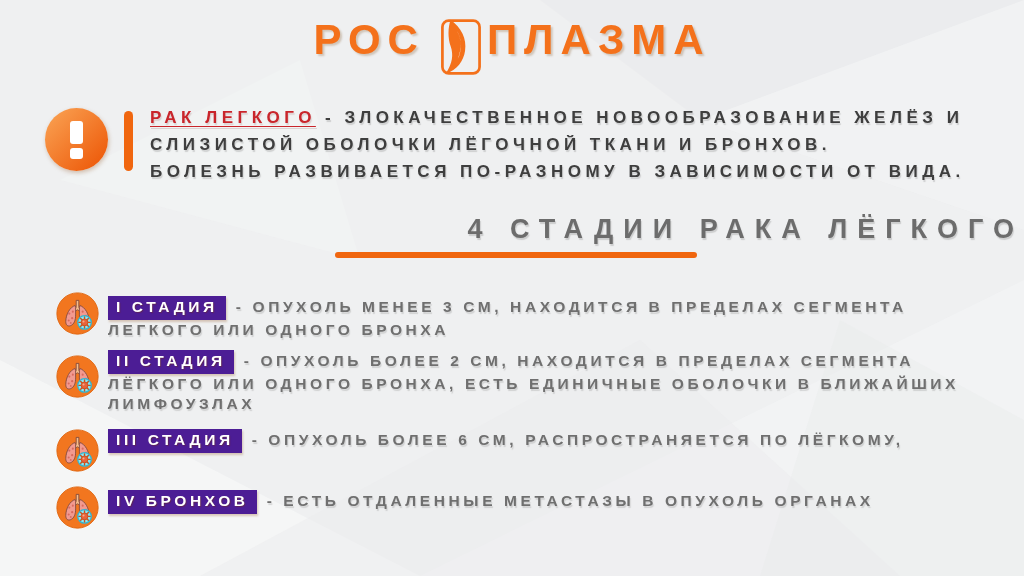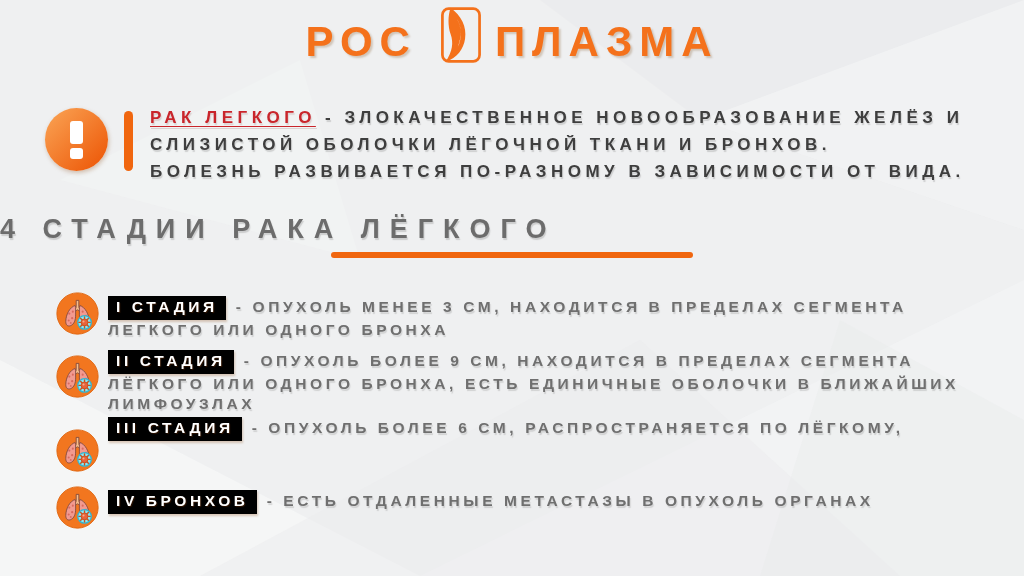--- a/index.html
+++ b/index.html
@@ -8,22 +8,22 @@
     font-family: "Liberation Sans", sans-serif;
     font-weight: bold;
     background: #eff0f1;
     position: relative;
   }
   .stage-area { position: absolute; inset: 0; width: 1024px; height: 576px; }
   .bg-svg { position: absolute; top: 0; left: 0; }
 
   
   .logo {
-    position: absolute; top: 4px; left: 0; right: 0;
-    display: flex; justify-content: center; align-items: flex-end; gap: 10px;
+    position: absolute; top: 16px; left: 0; right: 0;
+    display: flex; justify-content: center; align-items: flex-start; gap: 2px;
     color: #f4711b;
     font-size: 42px; letter-spacing: 7px;
     text-shadow: 2px 2px 2px rgba(120,70,20,0.25);
   }
   .logo-icon { width: 58px; height: 62px; }
 
   
   .warn-circle {
     position: absolute; left: 45px; top: 108px;
     width: 63px; height: 63px; border-radius: 50%;
@@ -50,21 +50,21 @@
   }
   .warn-term {
     color: #c9252b;
     text-decoration: underline;
     text-underline-offset: 3px;
     text-shadow: 1px 2px 1px rgba(160,110,110,0.25);
   }
 
   
   .section-title-wrap {
-    position: absolute; top: 214px; left: 0; right: 0; text-align: left;
+    position: absolute; top: 214px; left: 8px; right: 0; text-align: right;
   }
   .section-title {
     display: inline-block;
     color: #6c6c6c; font-size: 27px; letter-spacing: 10px;
     text-shadow: 1px 2px 1px rgba(140,140,140,0.35);
   }
   .title-underline {
     width: 362px; height: 6px; border-radius: 3px;
     background: #f0660f; margin: 7px auto 0 auto;
   }
@@ -76,26 +76,26 @@
   .stage-icon.s3 { top: 428px; }
   .stage-icon.s4 { top: 485px; }
 
   .stage-text {
     position: absolute; left: 108px; width: 880px;
     color: #6f6f6f; font-size: 15.5px; letter-spacing: 3.6px; line-height: 20.5px;
     text-shadow: 1px 2px 1px rgba(140,140,140,0.30);
   }
   .stage-text.s1 { top: 296px; }
   .stage-text.s2 { top: 350px; }
-  .stage-text.s3 { top: 417px; }
+  .stage-text.s3 { top: 429px; }
   .stage-text.s4 { top: 490px; }
 
   .stage-badge {
     display: inline-block;
-    background: #000000; color: #ffffff;
+    background: #4c1d95; color: #ffffff;
     padding: 1px 8px 2px 8px; margin-right: 10px;
     text-shadow: 1px 1px 1px rgba(120,50,0,0.4);
     box-shadow: 1px 2px 2px rgba(150,90,40,0.3);
   }
 </style>
 </head>
 <body>
 
 <div class="stage-area">
 
@@ -179,21 +179,21 @@
       <span class="stage-badge">I СТАДИЯ</span><span>- ОПУХОЛЬ МЕНЕЕ 3 СМ, НАХОДИТСЯ В ПРЕДЕЛАХ СЕГМЕНТА</span>
     </div>
     <div>ЛЕГКОГО ИЛИ ОДНОГО БРОНХА</div>
   </div>
 
   <svg class="stage-icon s2" viewBox="0 0 48 48">
       <use href="#lungsym"></use>
     </svg>
   <div class="stage-text s2">
     <div>
-      <span class="stage-badge">II СТАДИЯ</span><span>- ОПУХОЛЬ БОЛЕЕ 9 СМ, НАХОДИТСЯ В ПРЕДЕЛАХ СЕГМЕНТА</span>
+      <span class="stage-badge">II СТАДИЯ</span><span>- ОПУХОЛЬ БОЛЕЕ 2 СМ, НАХОДИТСЯ В ПРЕДЕЛАХ СЕГМЕНТА</span>
     </div>
     <div>ЛЁГКОГО ИЛИ ОДНОГО БРОНХА, ЕСТЬ ЕДИНИЧНЫЕ ОБОЛОЧКИ В БЛИЖАЙШИХ</div>
     <div>ЛИМФОУЗЛАХ</div>
   </div>
 
   <svg class="stage-icon s3" viewBox="0 0 48 48">
       <use href="#lungsym"></use>
     </svg>
   <div class="stage-text s3">
     <div>

